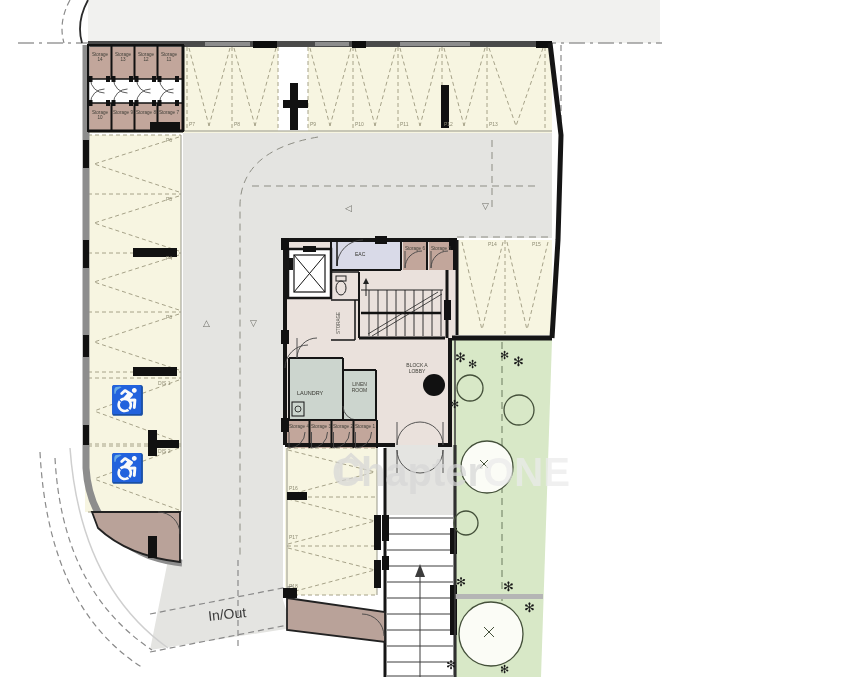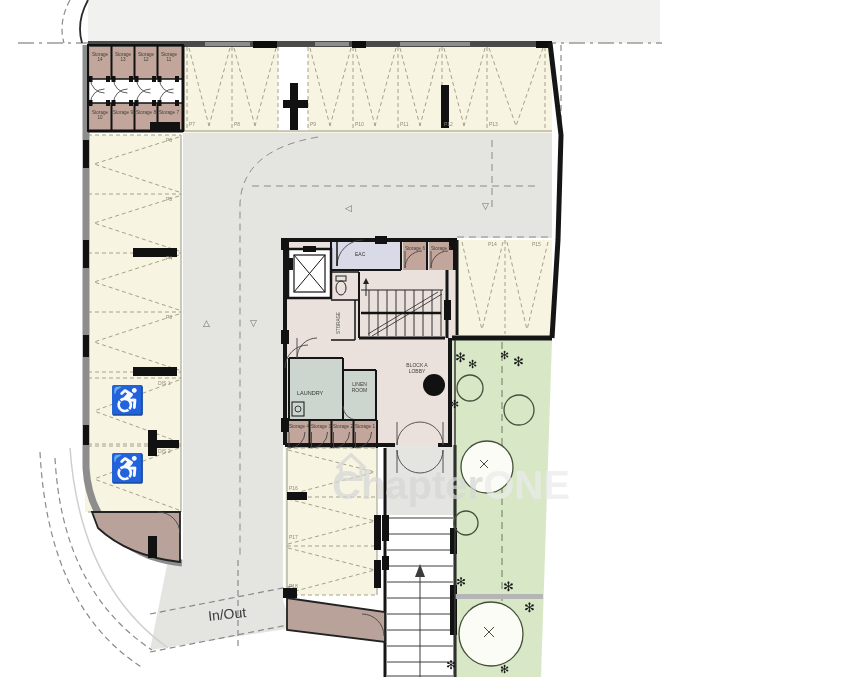--- a/index.html
+++ b/index.html
@@ -5,21 +5,21 @@
   html,body{margin:0;padding:0;background:#ffffff;}
   #stage{position:relative;width:850px;height:677px;background:#ffffff;overflow:hidden;
          font-family:"Liberation Sans", sans-serif;}
   #stage svg{position:absolute;left:0;top:0;}
   .lbl{position:absolute;color:#3f3f38;line-height:1.15;white-space:pre-line;}
   .ptag{font-size:5px;color:#8f8c74;}
   .room{font-size:6px;color:#35352f;}
   .twoL{width:22px;text-align:center;font-size:4.6px;}
   .glyph{position:absolute;color:#1b1b1b;}
   .wm{position:absolute;left:332px;top:450px;opacity:0.72;pointer-events:none;}
-  .wm-row{display:flex;align-items:center;gap:4px;margin-top:13px;}
+  .wm-row{display:flex;align-items:center;gap:4px;}
   .wm-bold{font-size:40px;font-weight:bold;color:#d7d7d7;}
   .wm-accent{font-size:40px;font-weight:bold;color:#ebebeb;}
   .wm-sub{font-size:13px;letter-spacing:9px;color:#dcdcdc;margin-left:62px;margin-top:2px;font-weight:bold;}
   .inout{position:absolute;left:208px;top:606px;font-size:14px;color:#3a3a3a;transform:rotate(-6deg);}
   .vert{transform:rotate(-90deg);transform-origin:left top;font-size:4.5px;color:#55554e;}
 </style>
 </head>
 <body>
 
 <div id="stage">

